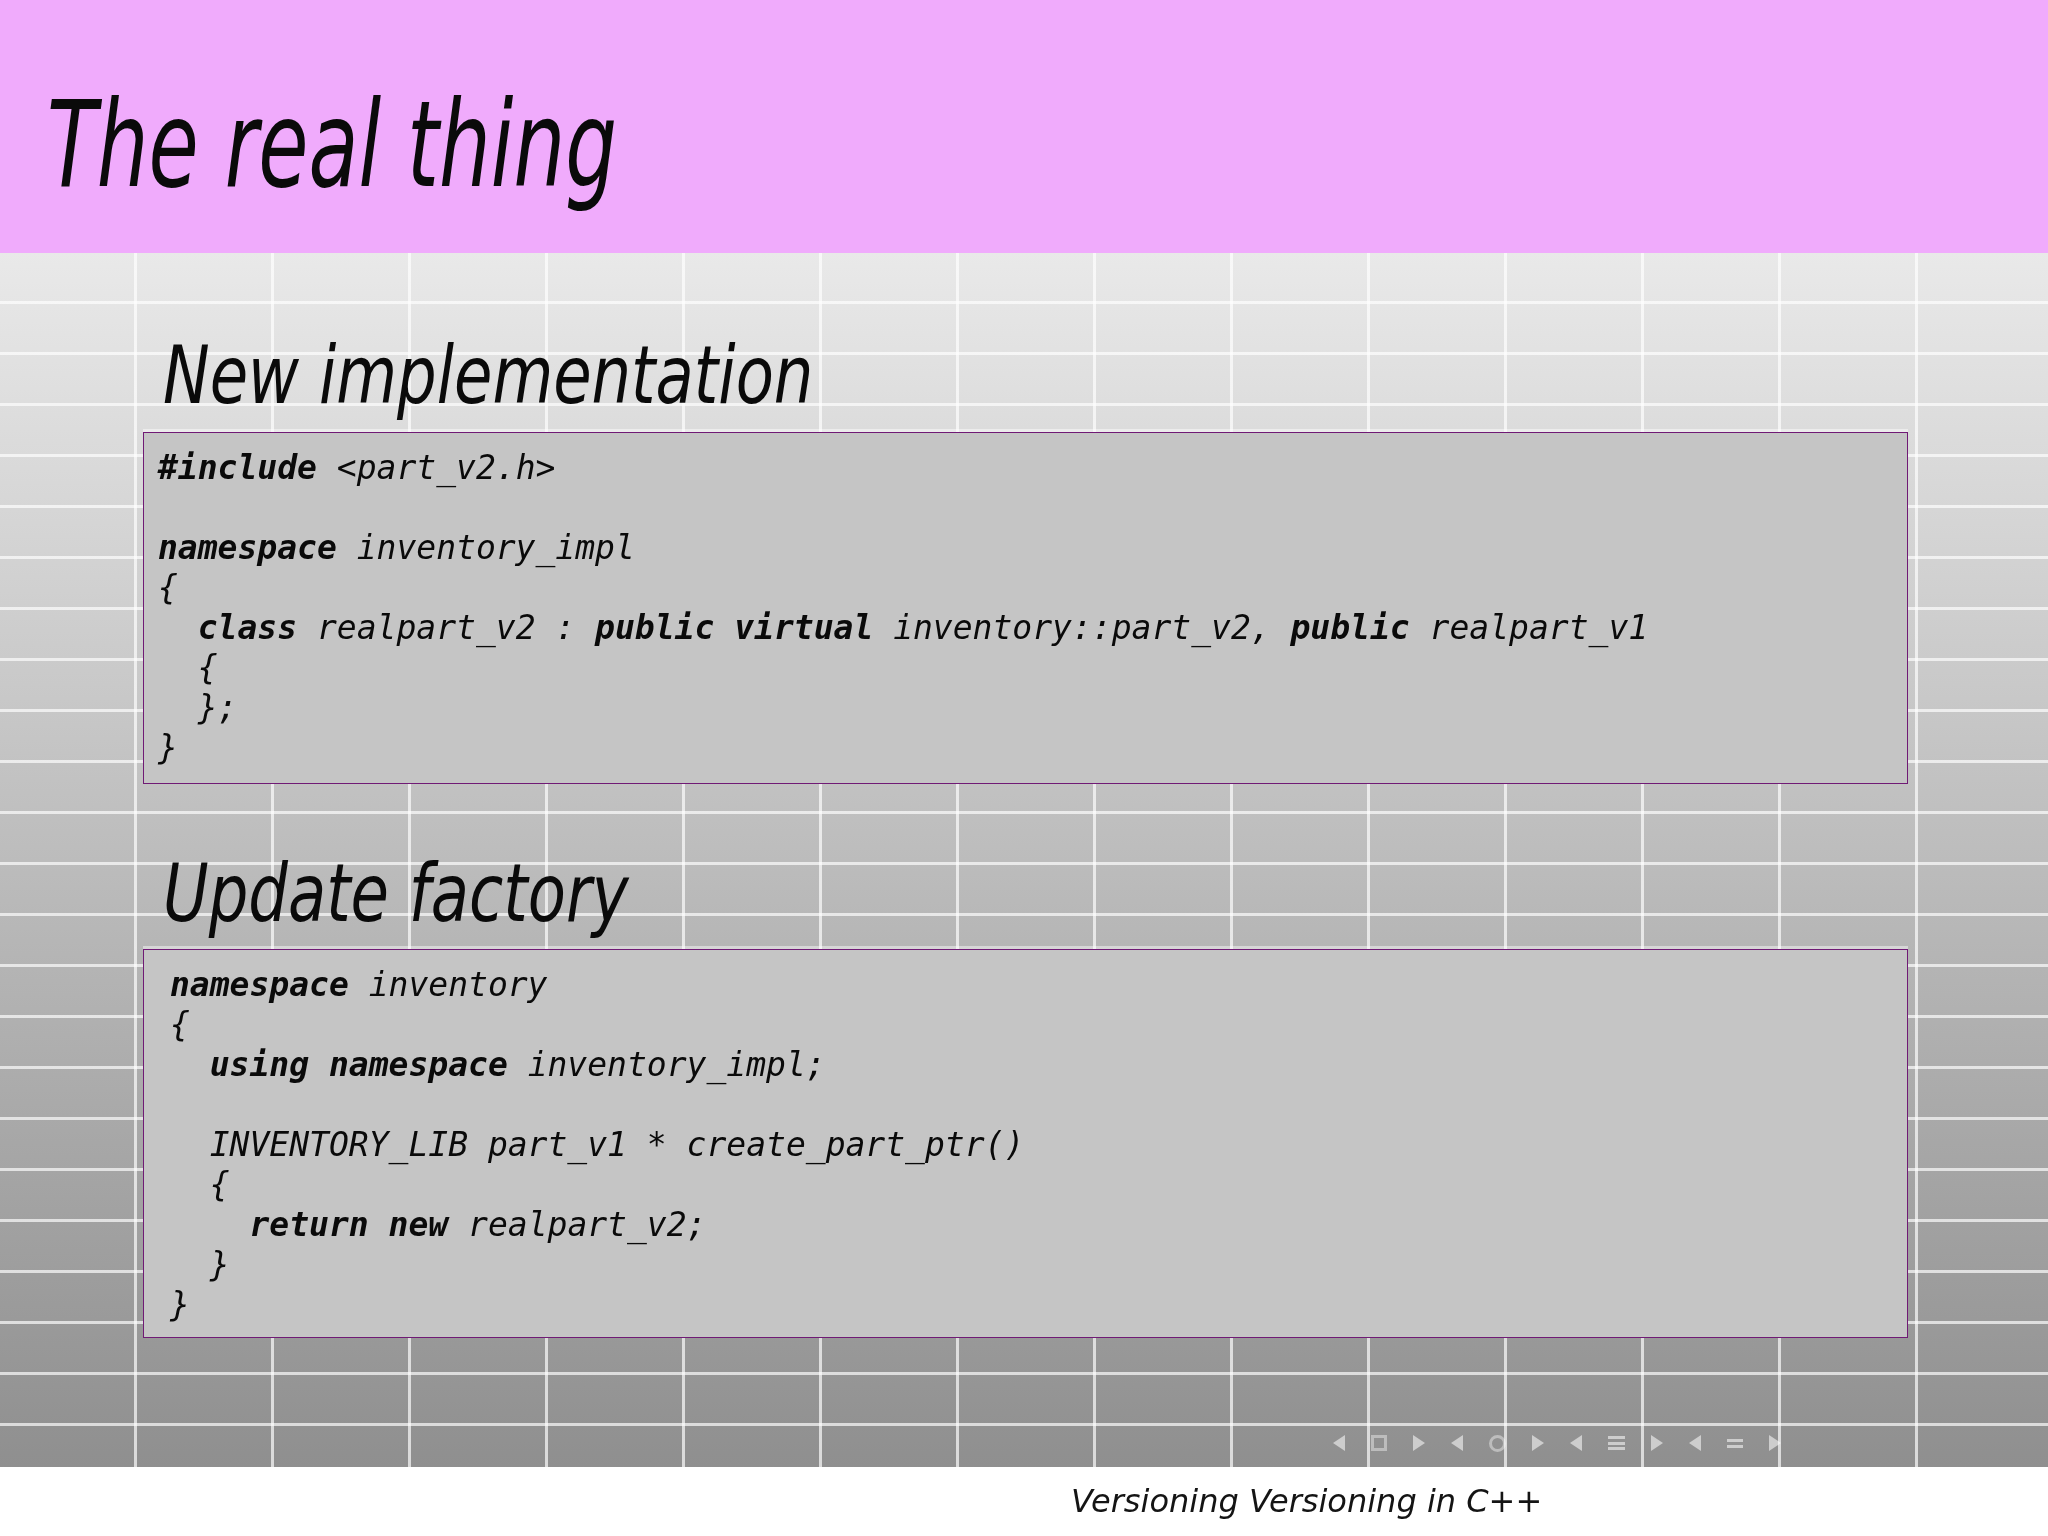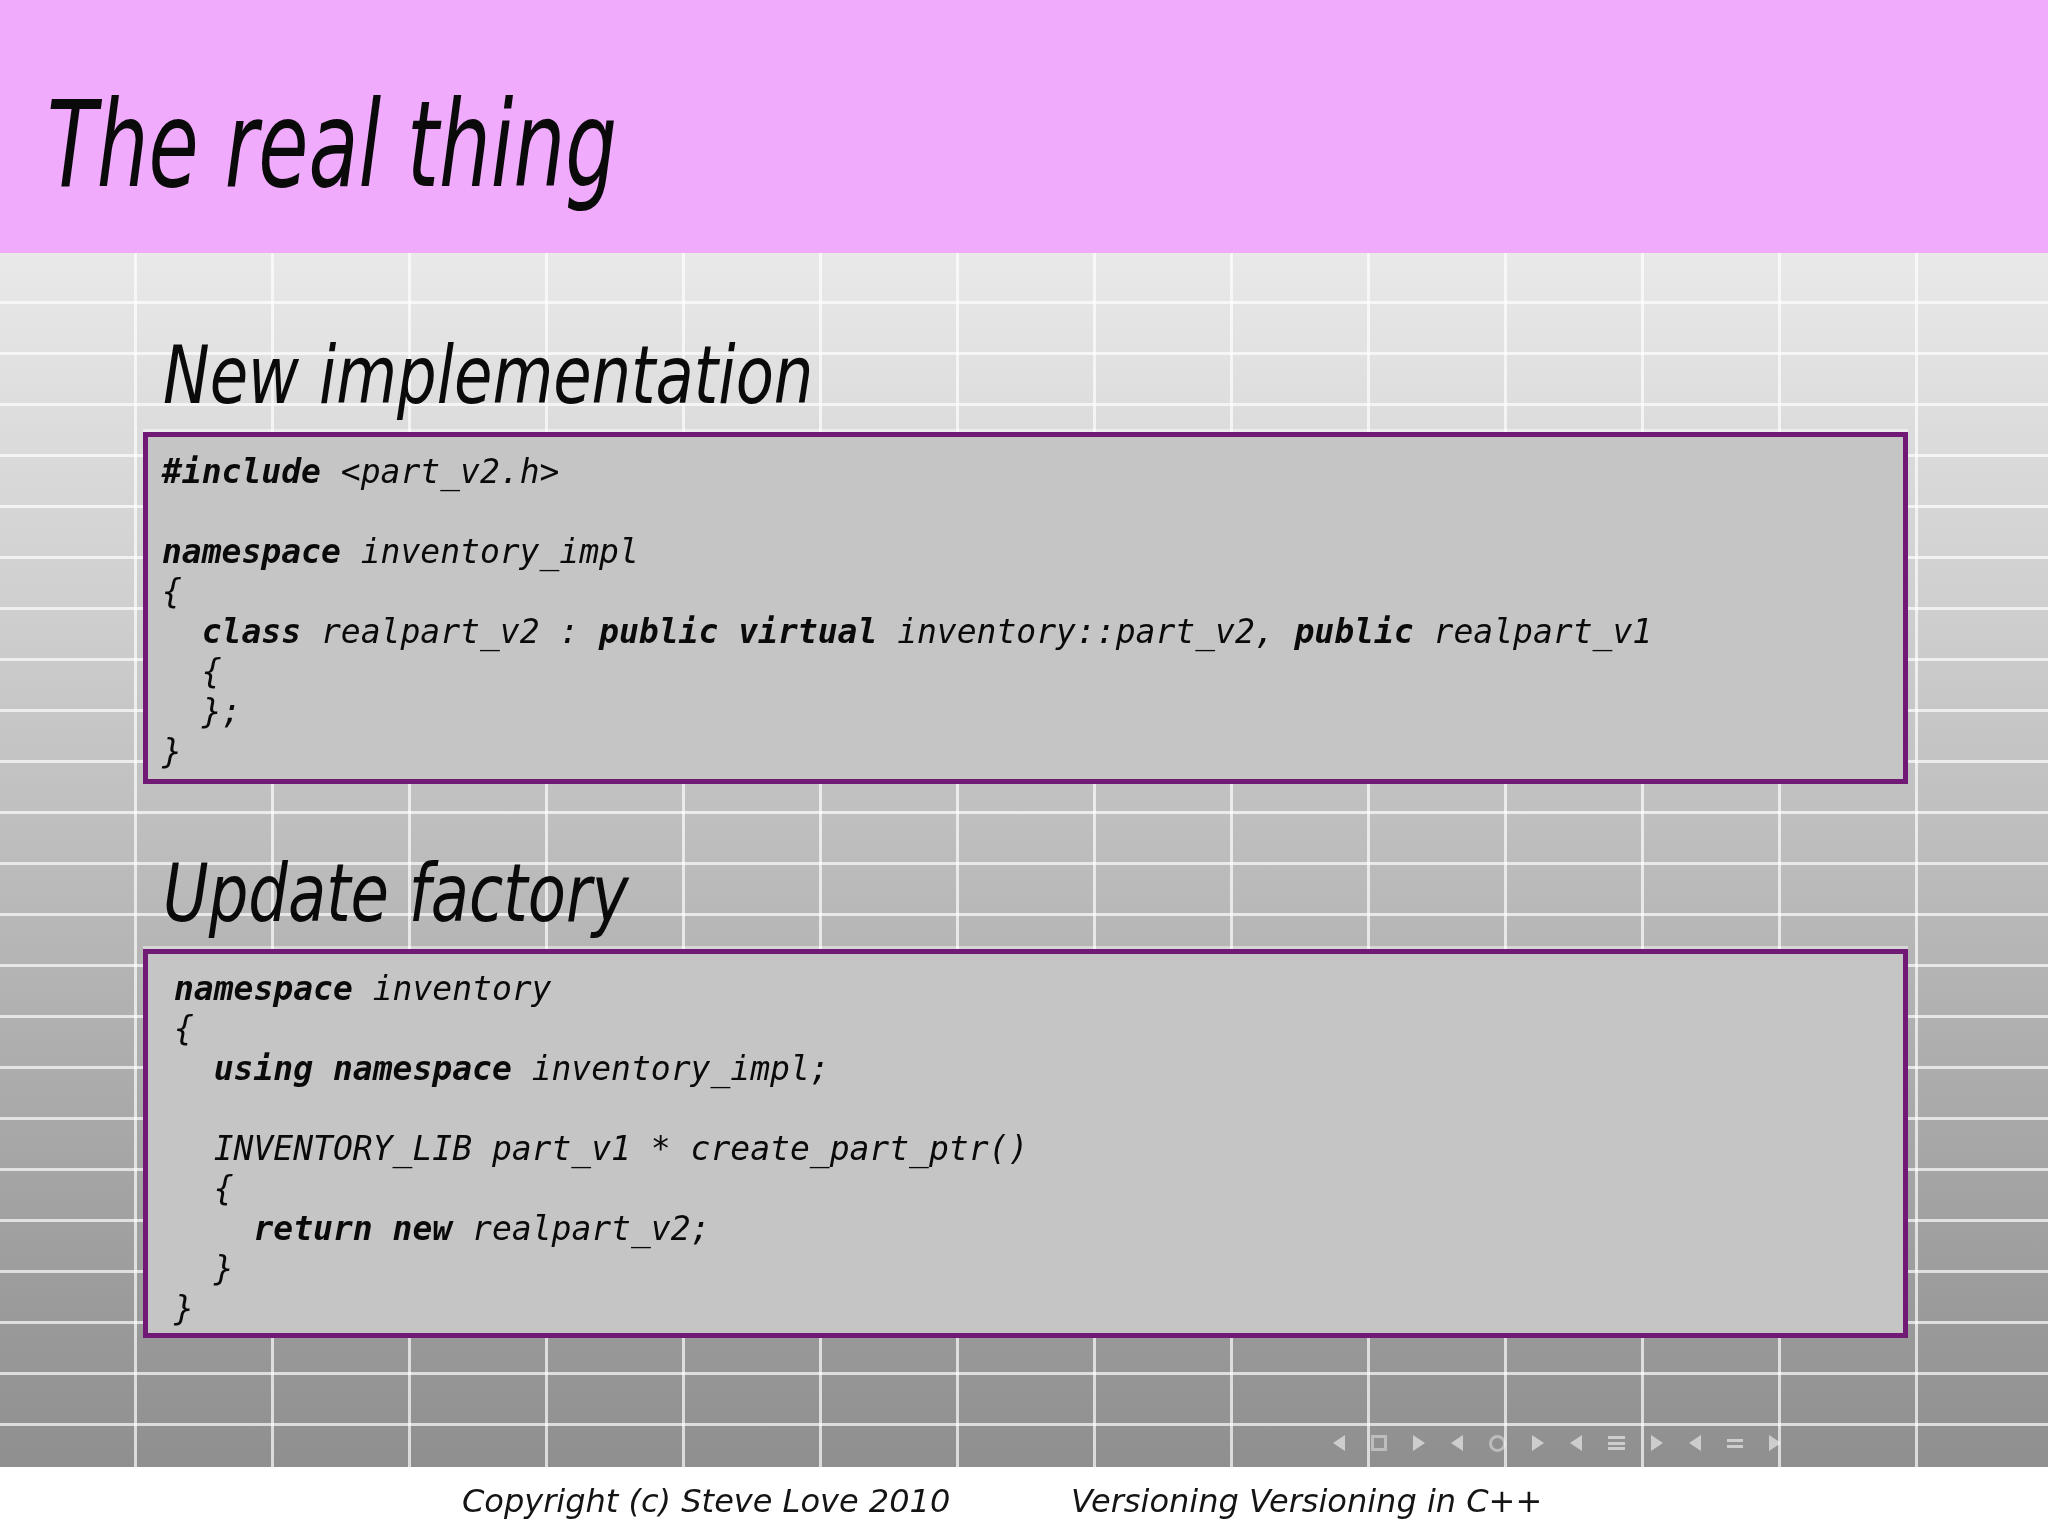--- a/index.html
+++ b/index.html
@@ -26,21 +26,21 @@
   }
   .heading{
     position:absolute;left:163px;margin:0;
     font-size:80px;line-height:92px;font-weight:400;color:#0a0a0a;
     white-space:nowrap;transform:scaleX(0.78);transform-origin:0 0;
   }
   .heading-1{top:330px;}
   .heading-2{top:848px;}
   .codebox{
     position:absolute;left:143px;width:1765px;box-sizing:border-box;
-    background:#c5c5c5;border:5px solid #701a75;
+    background:#c5c5c5;border:1px solid #701a75;
     padding:15px 10px 0 14px;
     font-family:"DejaVu Sans Mono",monospace;
     font-size:33px;line-height:40px;color:#0a0a0a;
     white-space:pre;
     box-shadow:0 -3px 0 rgba(255,255,255,0.45);
   }
   .codebox-1{top:432px;height:352px;}
   .codebox-2{top:949px;height:389px;padding-left:26px;}
   .code-line{height:40px;}
   .code-line b{font-weight:bold;}
@@ -110,17 +110,16 @@
       <span class="nav-icon g-arrow-right"></span>
       <span class="nav-icon g-arrow-left"></span>
       <span class="nav-icon g-list"></span>
       <span class="nav-icon g-arrow-right"></span>
       <span class="nav-icon g-arrow-left"></span>
       <span class="nav-icon g-text"></span>
       <span class="nav-icon g-arrow-right"></span>
     </div>
 
   <div class="footer">
-    <span class="footer-copyright">Copyright (c) Steve Love 2010</span>
     <span class="footer-title">Versioning Versioning in C++</span>
   </div>
 
 </div>
 
 </body></html>

